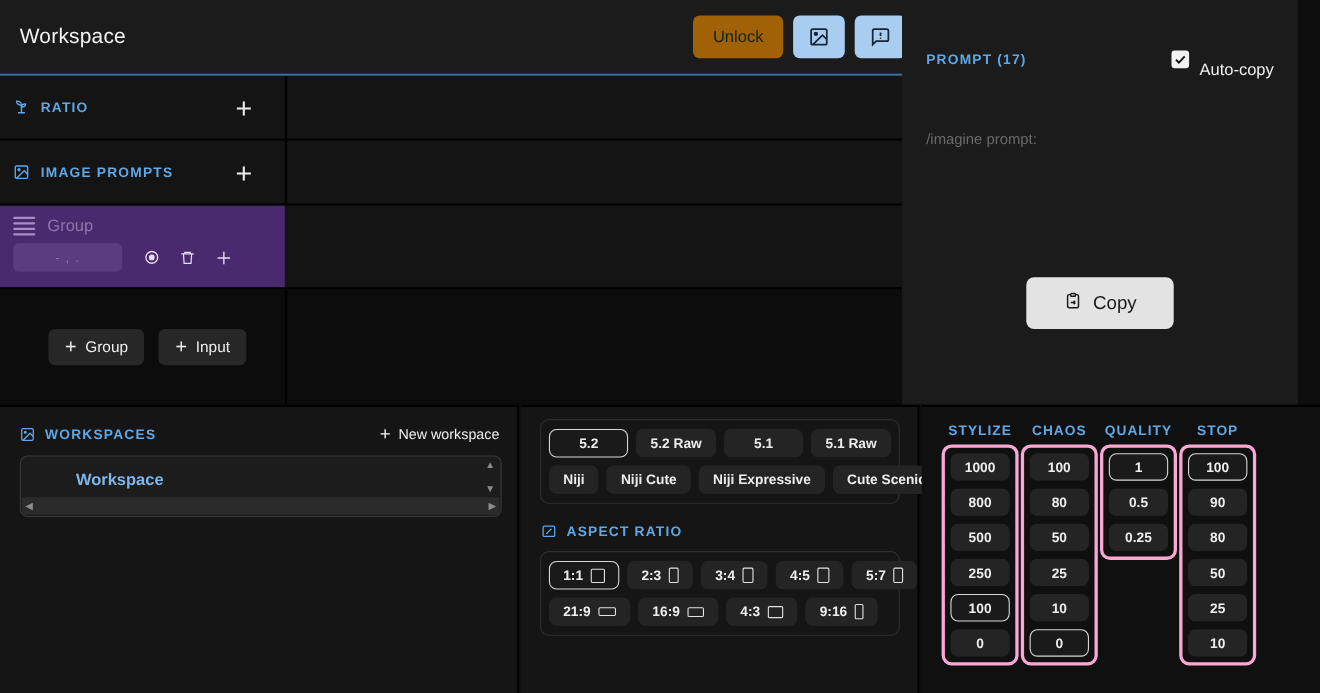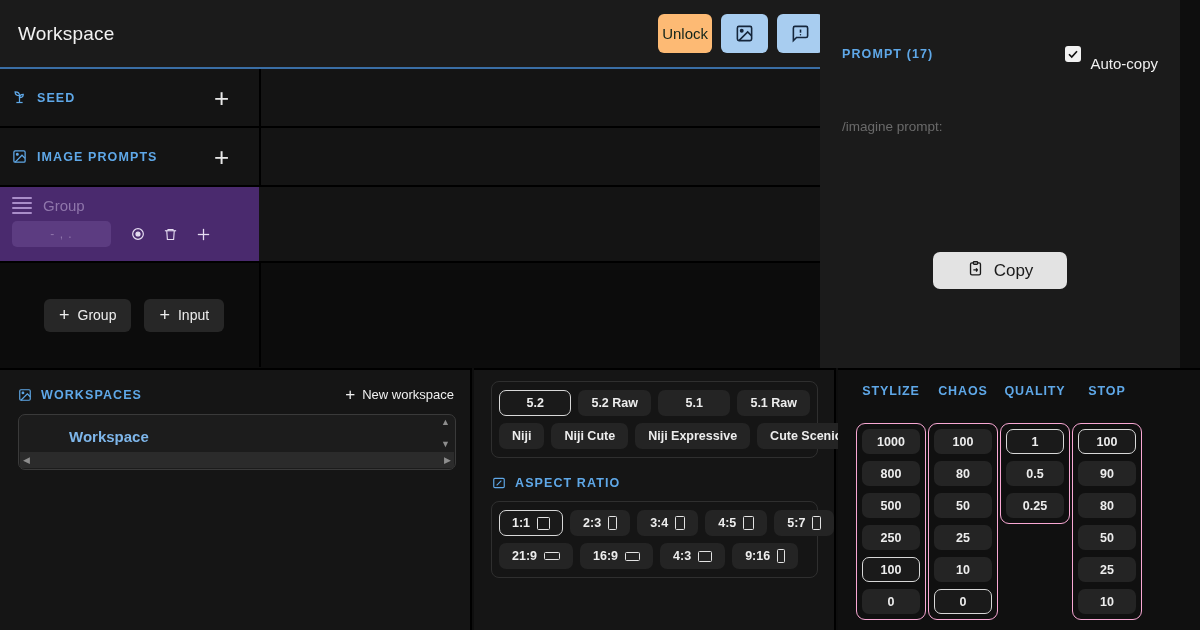--- a/index.html
+++ b/index.html
@@ -18,22 +18,22 @@
 
   
   .header {
     position: absolute; left: 0; top: 0; width: 836px; height: 69px;
     background: #1b1b1b; display: flex; align-items: center;
     padding: 0 12px 0 18px; border-bottom: 2px solid #3a6ea5;
   }
   .header-title { color: #f2f2f2; font-size: 19px; letter-spacing: .2px; }
   .header-actions { margin-left: auto; display: flex; align-items: center; gap: 9px; }
   .btn-unlock {
-    background: #fdba74; color: #10231a; border: none; border-radius: 6px;
-    height: 39px; padding: 0 4px; font-size: 15px; cursor: pointer;
+    background: #a16207; color: #10231a; border: none; border-radius: 6px;
+    height: 39px; padding: 0 18px; font-size: 15px; cursor: pointer;
     font-family: inherit;
   }
   .btn-icon {
     background: #a8cdf0; border: none; border-radius: 6px;
     width: 47px; height: 39px; display: flex; align-items: center; justify-content: center;
     cursor: pointer;
   }
   .btn-icon svg { display: block; }
 
   
@@ -99,21 +99,21 @@
   .cbox {
     width: 16px; height: 16px; background: #f2f2f2; border-radius: 3px;
     display: flex; align-items: center; justify-content: center;
   }
   .cbox svg { display: block; }
   .autocopy-label { color: #efefef; font-size: 15px; margin-top: 19px; }
   .prompt-text { color: #6a6a6a; font-size: 13.5px; padding: 47px 32px 0 22px; }
   .copy-wrap { position: absolute; left: 0; right: 0; top: 252px; display: flex; justify-content: center; }
   .btn-copy {
     background: #e3e3e3; color: #1a1a1a; border: none; border-radius: 7px;
-    height: 37px; padding: 0 34px; font-size: 17px; display: flex; align-items: center;
+    height: 47px; padding: 0 34px; font-size: 17px; display: flex; align-items: center;
     gap: 10px; cursor: pointer; font-family: inherit;
   }
 
   
   .bp { position: absolute; top: 0; height: 262px; background: #151515; }
   .bp-workspaces { left: 0; width: 472px; border-top: 2px solid #000; border-right: 2px solid #000; }
   .bp-model      { left: 474px; width: 362px; border-top: 2px solid #000; border-right: 2px solid #000; }
   .bp-params     { left: 838px; width: 362px; background: #101010; border-top: 2px solid #000; }
 
   .bp-head { display: flex; align-items: center; padding: 16px 16px 0 18px; }
@@ -147,21 +147,21 @@
     display: flex; align-items: center; justify-content: center; gap: 7px;
     padding: 0 12px; cursor: pointer; white-space: nowrap; flex: 1;
   }
   .opt.sel { border-color: #d8d8d8; background: #1a1a1a; }
   .ar-glyph { border: 1.6px solid #e3e3e3; border-radius: 1.5px; flex: none; }
 
   
   .params-wrap { display: flex; padding: 14px 14px 0 18px; gap: 2px; }
   .pcol { width: 70px; }
   .pcol-title { color: #5fa8e8; font-size: 12.5px; font-weight: bold; letter-spacing: .9px; text-align: center; }
-  .pcol-box { margin-top: 25px; border: 1px solid #f9a8d4; border-radius: 9px; padding: 5px; }
+  .pcol-box { margin-top: 6px; border: 3px solid #f9a8d4; border-radius: 9px; padding: 5px; }
   .pitem {
     background: #242424; border: 1px solid transparent; border-radius: 7px;
     color: #ededed; font-size: 12.5px; font-weight: bold; height: 25px;
     display: flex; align-items: center; justify-content: center;
     margin-bottom: 7px; cursor: pointer;
   }
   .pitem:last-child { margin-bottom: 0; }
   .pitem.sel { border-color: #d8d8d8; background: #1a1a1a; }
 </style>
 </head>
@@ -200,21 +200,21 @@
 
       <div class="row">
         <span class="sec-ico">
           <svg width="15" height="15" viewBox="0 0 24 24" fill="none" stroke="currentColor" stroke-width="2">
             <path d="M7 20h10"></path>
               <path d="M12 20V9"></path>
             <path d="M12 9C12 5 9 3 5 3c0 4 3 6 7 6z"></path>
             <path d="M12 12c0-3 2.5-5 6-5 0 3-2.5 5-6 5z"></path>
           </svg>
         </span>
-        <span class="sec-label">SEED</span>
+        <span class="sec-label">RATIO</span>
         <span class="row-plus">+</span>
         <span class="divider-v"></span>
       </div>
 
       <div class="row">
         <span class="sec-ico">
           <svg width="15" height="15" viewBox="0 0 24 24" fill="none" stroke="currentColor" stroke-width="2">
             <rect x="3" y="3" width="18" height="18" rx="2"></rect>
             <circle cx="8.5" cy="8.5" r="1.4" fill="currentColor"></circle>
             <path d="M21 15l-5-5L5 21"></path>

